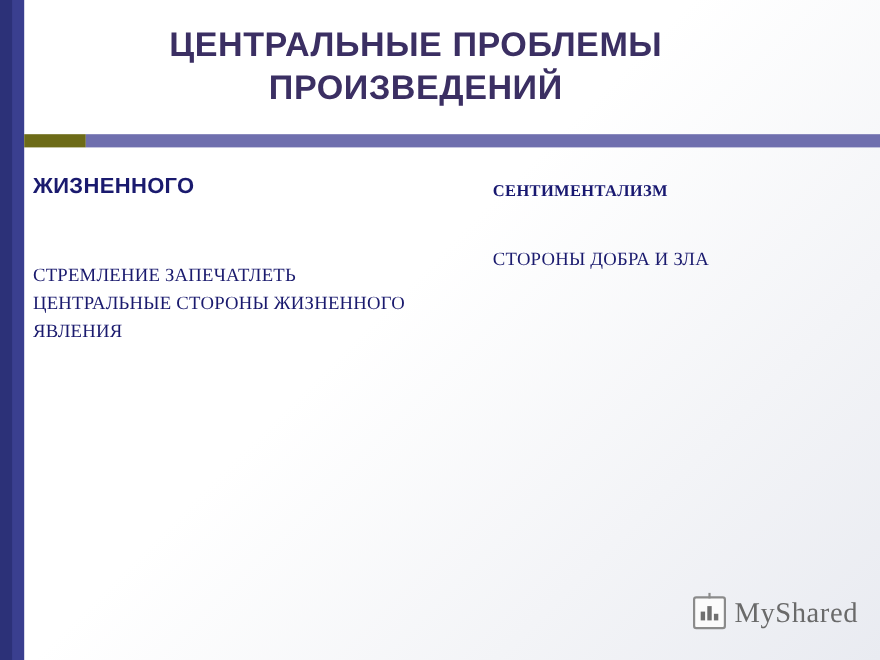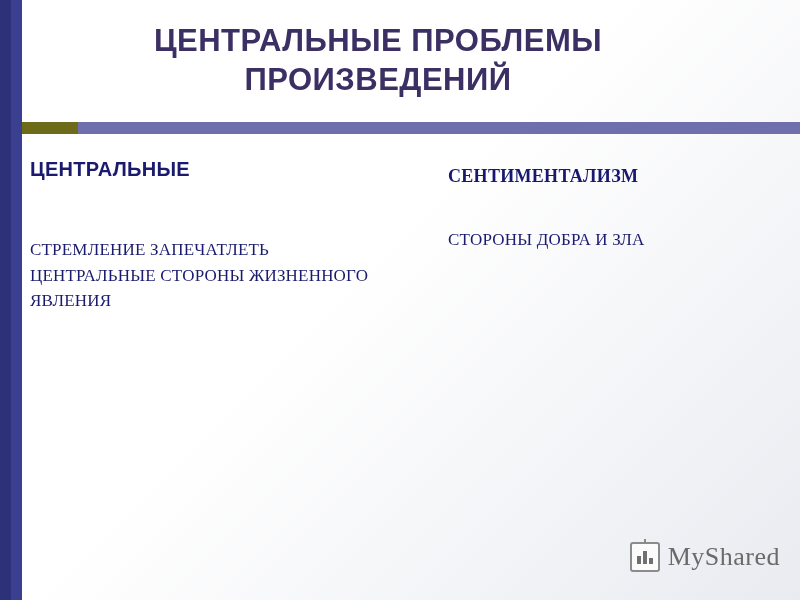--- a/index.html
+++ b/index.html
@@ -97,21 +97,21 @@
     letter-spacing: 0.3px;
     margin: 0;
   }
   .heading.left-heading {
     font-family: "Liberation Sans", sans-serif;
     font-size: 20px;
     color: #1a1a6e;
   }
   .heading.right-heading {
     font-family: "Liberation Serif", serif;
-    font-size: 18px;
+    font-size: 15px;
     color: #181870;
     margin-top: 8px;
   }
   .body-text {
     font-family: "Liberation Serif", serif;
     font-size: 17px;
     line-height: 1.5;
     color: #1a1a6e;
     margin: 0;
     letter-spacing: 0.2px;
@@ -176,21 +176,21 @@
   </div>
 
   <div class="title-block">
     <h1 class="title">ЦЕНТРАЛЬНЫЕ ПРОБЛЕМЫ ПРОИЗВЕДЕНИЙ</h1>
   </div>
 
   <div class="divider-olive"></div>
   <div class="divider-purple"></div>
 
   <div class="col-left">
-    <h2 class="heading left-heading">ЦЕНТРАЛЬНЫЕ</h2>
+    <h2 class="heading left-heading">ЖИЗНЕННОГО</h2>
     <p class="body-text left-body">СТРЕМЛЕНИЕ ЗАПЕЧАТЛЕТЬ ЦЕНТРАЛЬНЫЕ СТОРОНЫ ЖИЗНЕННОГО ЯВЛЕНИЯ</p>
   </div>
 
   <div class="col-right">
     <h2 class="heading right-heading">СЕНТИМЕНТАЛИЗМ</h2>
     <p class="body-text right-body">СТОРОНЫ ДОБРА И ЗЛА</p>
   </div>
 
   <div class="watermark">
     <div class="wm-icon">

